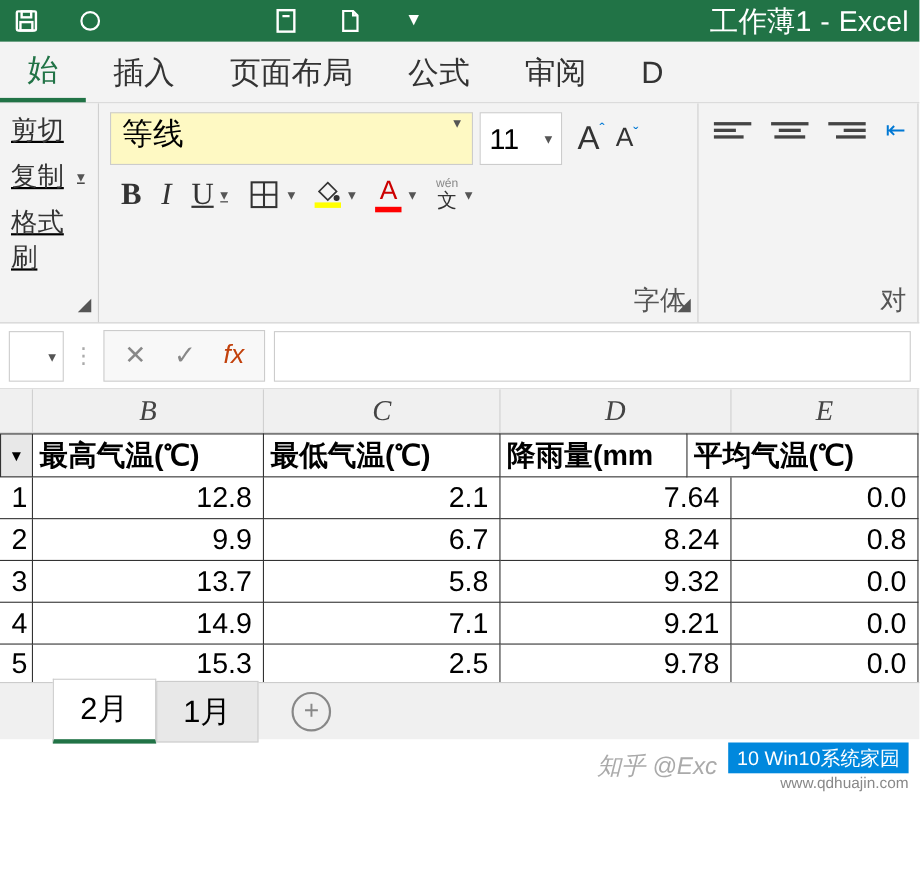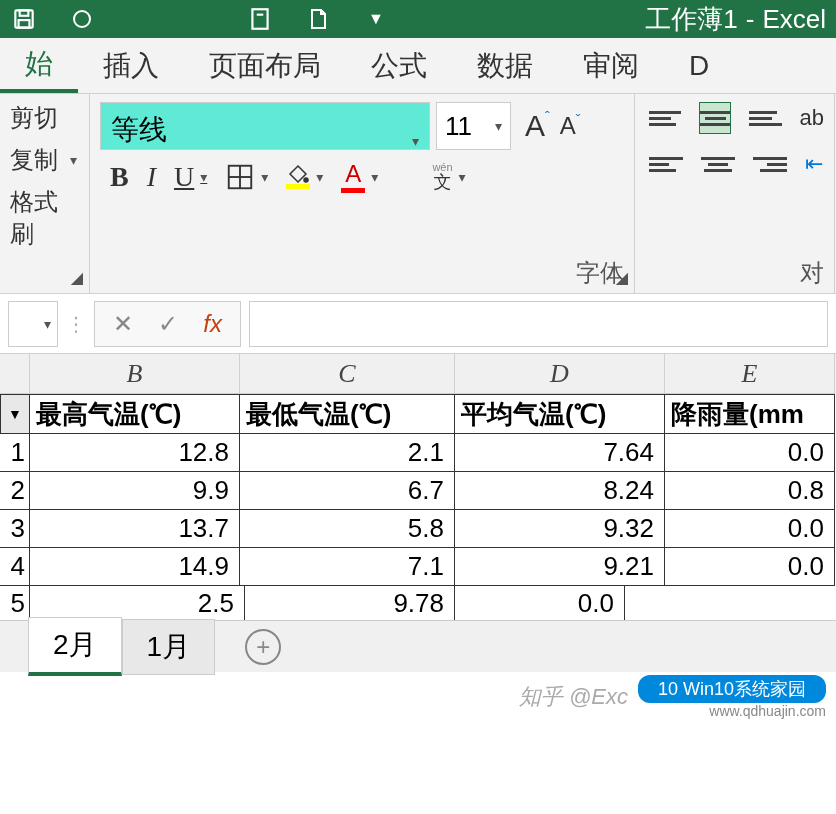--- a/index.html
+++ b/index.html
@@ -86,20 +86,21 @@
     }
     .ribbon-group-expand {
       position: absolute;
       bottom: 6px;
       right: 6px;
       font-size: 16px;
       color: #555;
     }
     .clipboard-group {
       width: 90px;
+      text-decoration: underline;
     }
     .clipboard-items {
       display: flex;
       flex-direction: column;
       gap: 10px;
       font-size: 24px;
       color: #333;
     }
     .clipboard-item {
       display: flex;
@@ -110,24 +111,24 @@
       width: 545px;
     }
     .font-row1 {
       display: flex;
       gap: 6px;
       margin-bottom: 10px;
     }
     .font-name-select {
       width: 330px;
       height: 48px;
-      background: #5eead4;
+      background: #fef9c3;
       border: 1px solid #ccc;
       display: flex;
-      align-items: flex-end;
+      align-items: flex-start;
       justify-content: space-between;
       padding: 0 10px;
       font-size: 28px;
     }
     .font-size-select {
       width: 75px;
       height: 48px;
       background: white;
       border: 1px solid #ccc;
       display: flex;
@@ -200,21 +201,20 @@
     .font-color-underline {
       width: 24px;
       height: 5px;
       background: #ff0000;
     }
     .pinyin-btn {
       display: flex;
       align-items: center;
       font-size: 16px;
       color: #333;
-      margin-left: 36px;
     }
     .align-group {
       width: 200px;
       padding-left: 14px;
     }
     .align-row {
       display: flex;
       gap: 18px;
       margin-bottom: 14px;
       align-items: center;
@@ -375,21 +375,21 @@
       display: flex;
       align-items: center;
       justify-content: flex-end;
       padding-right: 10px;
       font-size: 26px;
     }
     .sheet-tabs {
       height: 52px;
       display: flex;
       align-items: center;
-      padding-left: 28px;
+      padding-left: 48px;
       background: #f0f0f0;
       border-top: 1px solid #ccc;
       gap: 0;
     }
     .sheet-tab {
       padding: 8px 24px;
       font-size: 28px;
       border: 1px solid #ccc;
       background: #e8e8e8;
       cursor: pointer;
@@ -416,23 +416,23 @@
       justify-content: flex-end;
       align-items: center;
       padding-right: 10px;
       gap: 10px;
       font-size: 22px;
       color: #aaa;
     }
     .watermark-logo {
       background: #0088dd;
       color: white;
-      padding: 2px 20px;
+      padding: 2px 8px;
       font-size: 18px;
-      border-radius: 12px;
+      border-radius: 0;
     }
     .watermark-site {
       font-size: 14px;
       color: #888;
     }
   </style>
 </head>
 <body>
 
 <div class="title-bar">
@@ -468,21 +468,20 @@
     <span>-</span>
     <span>Excel</span>
   </div>
 </div>
 
 <div class="tabs-area">
   <div class="ribbon-tab active">始</div>
   <div class="ribbon-tab">插入</div>
   <div class="ribbon-tab">页面布局</div>
   <div class="ribbon-tab">公式</div>
-  <div class="ribbon-tab">数据</div>
   <div class="ribbon-tab">审阅</div>
   <div class="ribbon-tab">D</div>
 </div>
 
 <div class="ribbon-content">
 
   <div class="ribbon-group clipboard-group">
     <div class="clipboard-items">
       <div class="clipboard-item">
         <span>剪切</span>
@@ -551,40 +550,20 @@
       </div>
     </div>
     <div class="ribbon-group-label">字体</div>
     <span class="ribbon-group-expand">◢</span>
   </div>
 
   <div class="ribbon-group align-group">
     <div class="align-row">
       <div class="align-btn">
         <div class="align-line" style="width:100%"></div>
-          <div class="align-line" style="width:70%"></div>
-          <div class="align-line" style="width:85%"></div>
-      </div>
-      <div class="align-btn active">
-        <div class="align-line" style="width:100%"></div>
-          <div class="align-line" style="width:70%;margin:0 auto"></div>
-          <div class="align-line" style="width:100%"></div>
-      </div>
-      <div class="align-btn">
-        <div class="align-line" style="width:85%"></div>
-          <div class="align-line" style="width:70%"></div>
-          <div class="align-line" style="width:100%"></div>
-      </div>
-      <div class="wrap-text">
-        <span>ab</span>
-      </div>
-    </div>
-    <div class="align-row">
-      <div class="align-btn">
-        <div class="align-line" style="width:100%"></div>
           <div class="align-line" style="width:60%"></div>
           <div class="align-line" style="width:80%"></div>
       </div>
       <div class="align-btn">
         <div class="align-line" style="width:100%"></div>
           <div class="align-line" style="width:60%;margin:0 auto"></div>
           <div class="align-line" style="width:80%;margin:0 auto"></div>
       </div>
       <div class="align-btn">
         <div class="align-line" style="width:100%"></div>
@@ -619,22 +598,22 @@
     <div class="col-header col-E">E</div>
   </div>
 
 
   <div class="header-row">
     <div class="filter-header">
         <span class="filter-arrow">▼</span>
       </div>
     <div class="data-header col-B">最高气温(℃)</div>
     <div class="data-header col-C">最低气温(℃)</div>
+    <div class="data-header col-E">降雨量(mm</div>
     <div class="data-header col-D">平均气温(℃)</div>
-    <div class="data-header col-E">降雨量(mm</div>
   </div>
 
   <div class="data-row">
     <div class="row-num">1</div>
     <div class="data-cell col-B">12.8</div>
     <div class="data-cell col-C">2.1</div>
     <div class="data-cell col-D">7.64</div>
     <div class="data-cell col-E">0.0</div>
   </div>
   <div class="data-row">
@@ -653,20 +632,21 @@
   </div>
   <div class="data-row">
     <div class="row-num">4</div>
     <div class="data-cell col-B">14.9</div>
     <div class="data-cell col-C">7.1</div>
     <div class="data-cell col-D">9.21</div>
     <div class="data-cell col-E">0.0</div>
   </div>
   <div class="data-row" style="height:34px;overflow:hidden">
     <div class="row-num" style="border-bottom:none">5</div>
+    <div class="data-cell col-B" style="border-bottom:none">15.3</div>
     <div class="data-cell col-C" style="border-bottom:none">2.5</div>
     <div class="data-cell col-D" style="border-bottom:none">9.78</div>
     <div class="data-cell col-E" style="border-bottom:none">0.0</div>
   </div>
 </div>
 
 <div class="sheet-tabs">
   <div class="sheet-tab active">2月</div>
   <div class="sheet-tab">1月</div>
   <div class="add-sheet">+</div>

